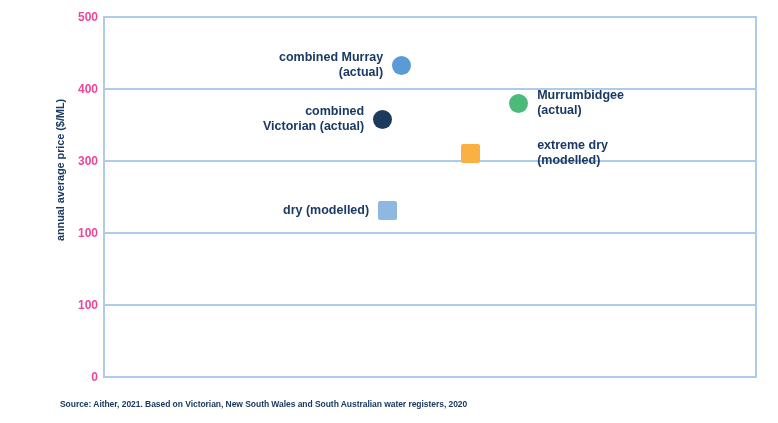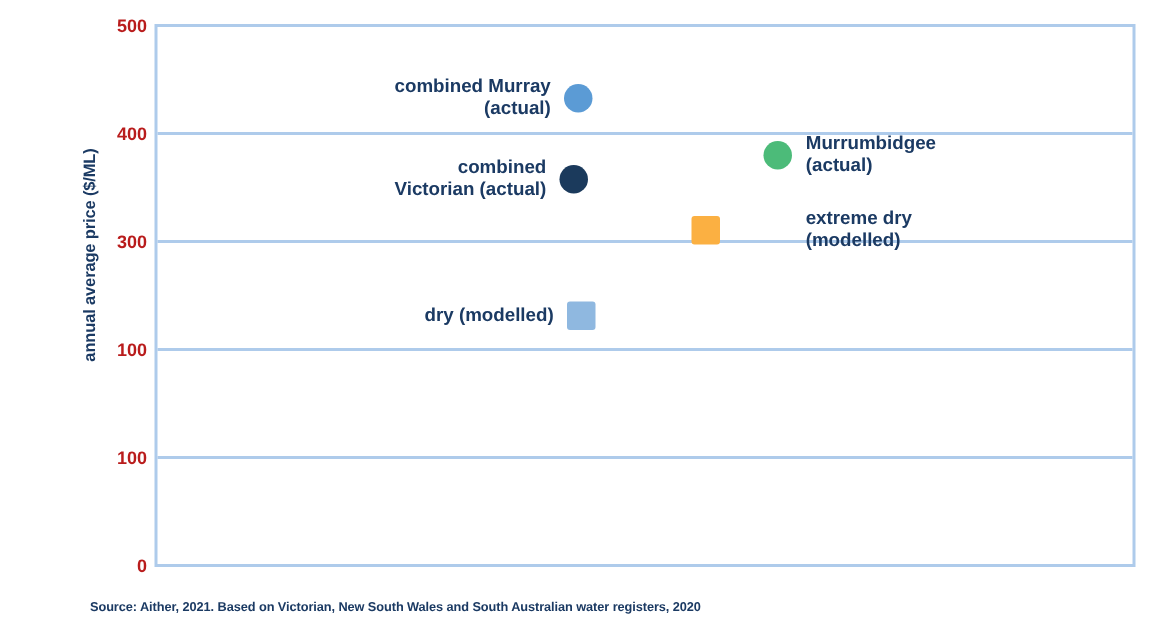--- a/index.html
+++ b/index.html
@@ -42,21 +42,21 @@
     line-height: 16px;
     white-space: nowrap;
   }
 
   
   .y-tick-label {
     position: absolute;
     right: 0;
     width: 34px;
     text-align: right;
-    color: #b91c1c;
+    color: #ec4899;
     font-size: 12px;
     font-weight: bold;
     line-height: 12px;
   }
   #y-tick-labels {
     position: absolute;
     left: 62px;
     top: 0;
     width: 36px;
     height: 423px;
@@ -155,21 +155,21 @@
 
   <div id="plot-area">
     <div class="gridline" style="top:70px;"></div>
     <div class="gridline" style="top:142px;"></div>
     <div class="gridline" style="top:214px;"></div>
     <div class="gridline" style="top:286px;"></div>
   </div>
 
   <div id="legend">
 
-    <div class="legend-entry label-left" style="left:160px; top:34px; width:180px;">
+    <div class="legend-entry label-left" style="left:176px; top:34px; width:180px;">
       <div class="legend-label">combined Murray
 (actual)</div>
       <div class="legend-marker circle" style="background:#5B9BD5;"></div>
     </div>
 
     <div class="legend-entry label-right" style="left:341px; top:72px; width:180px;">
       <div class="legend-label">Murrumbidgee
 (actual)</div>
       <div class="legend-marker circle" style="background:#4CBB79;"></div>
     </div>

